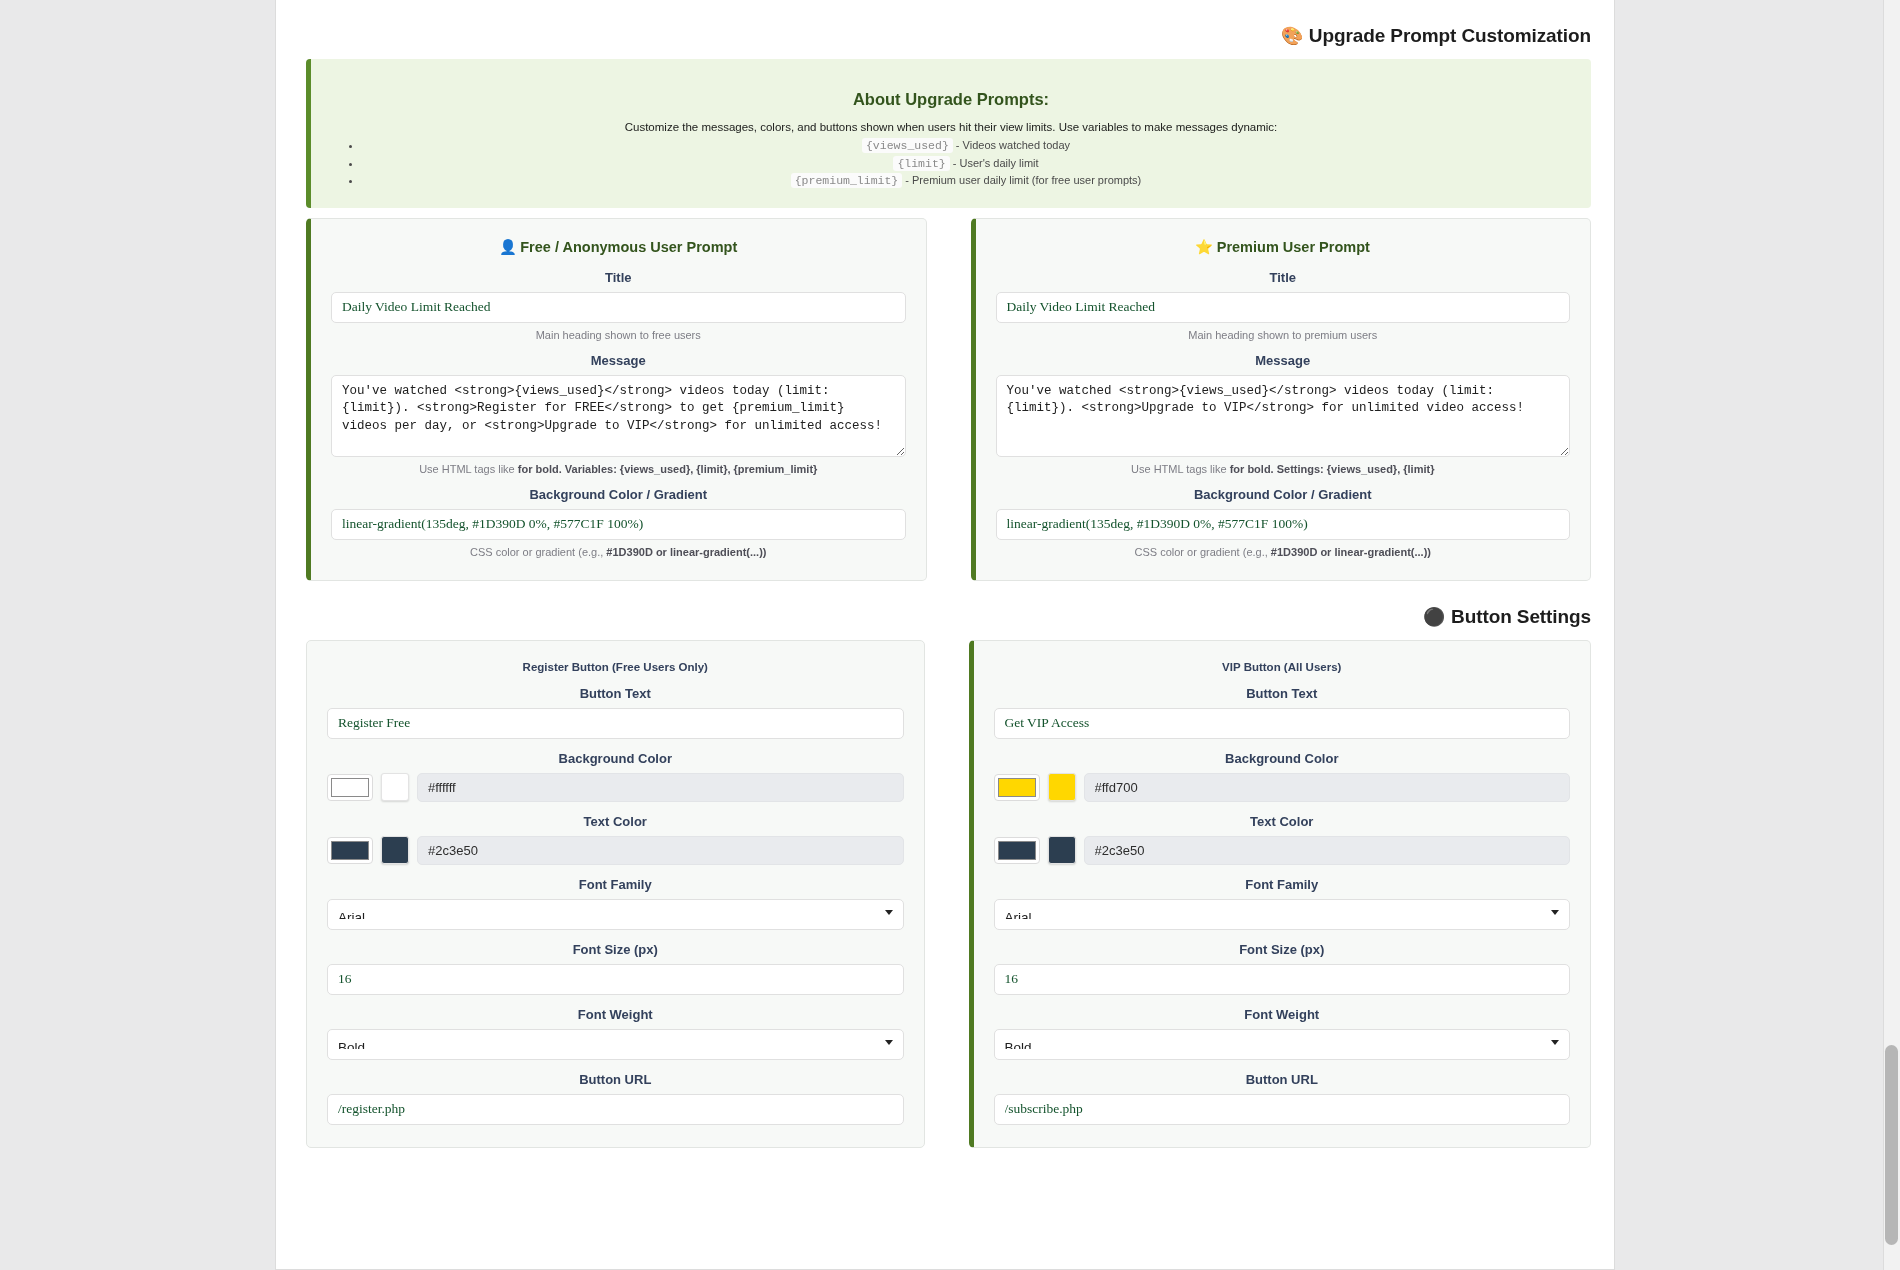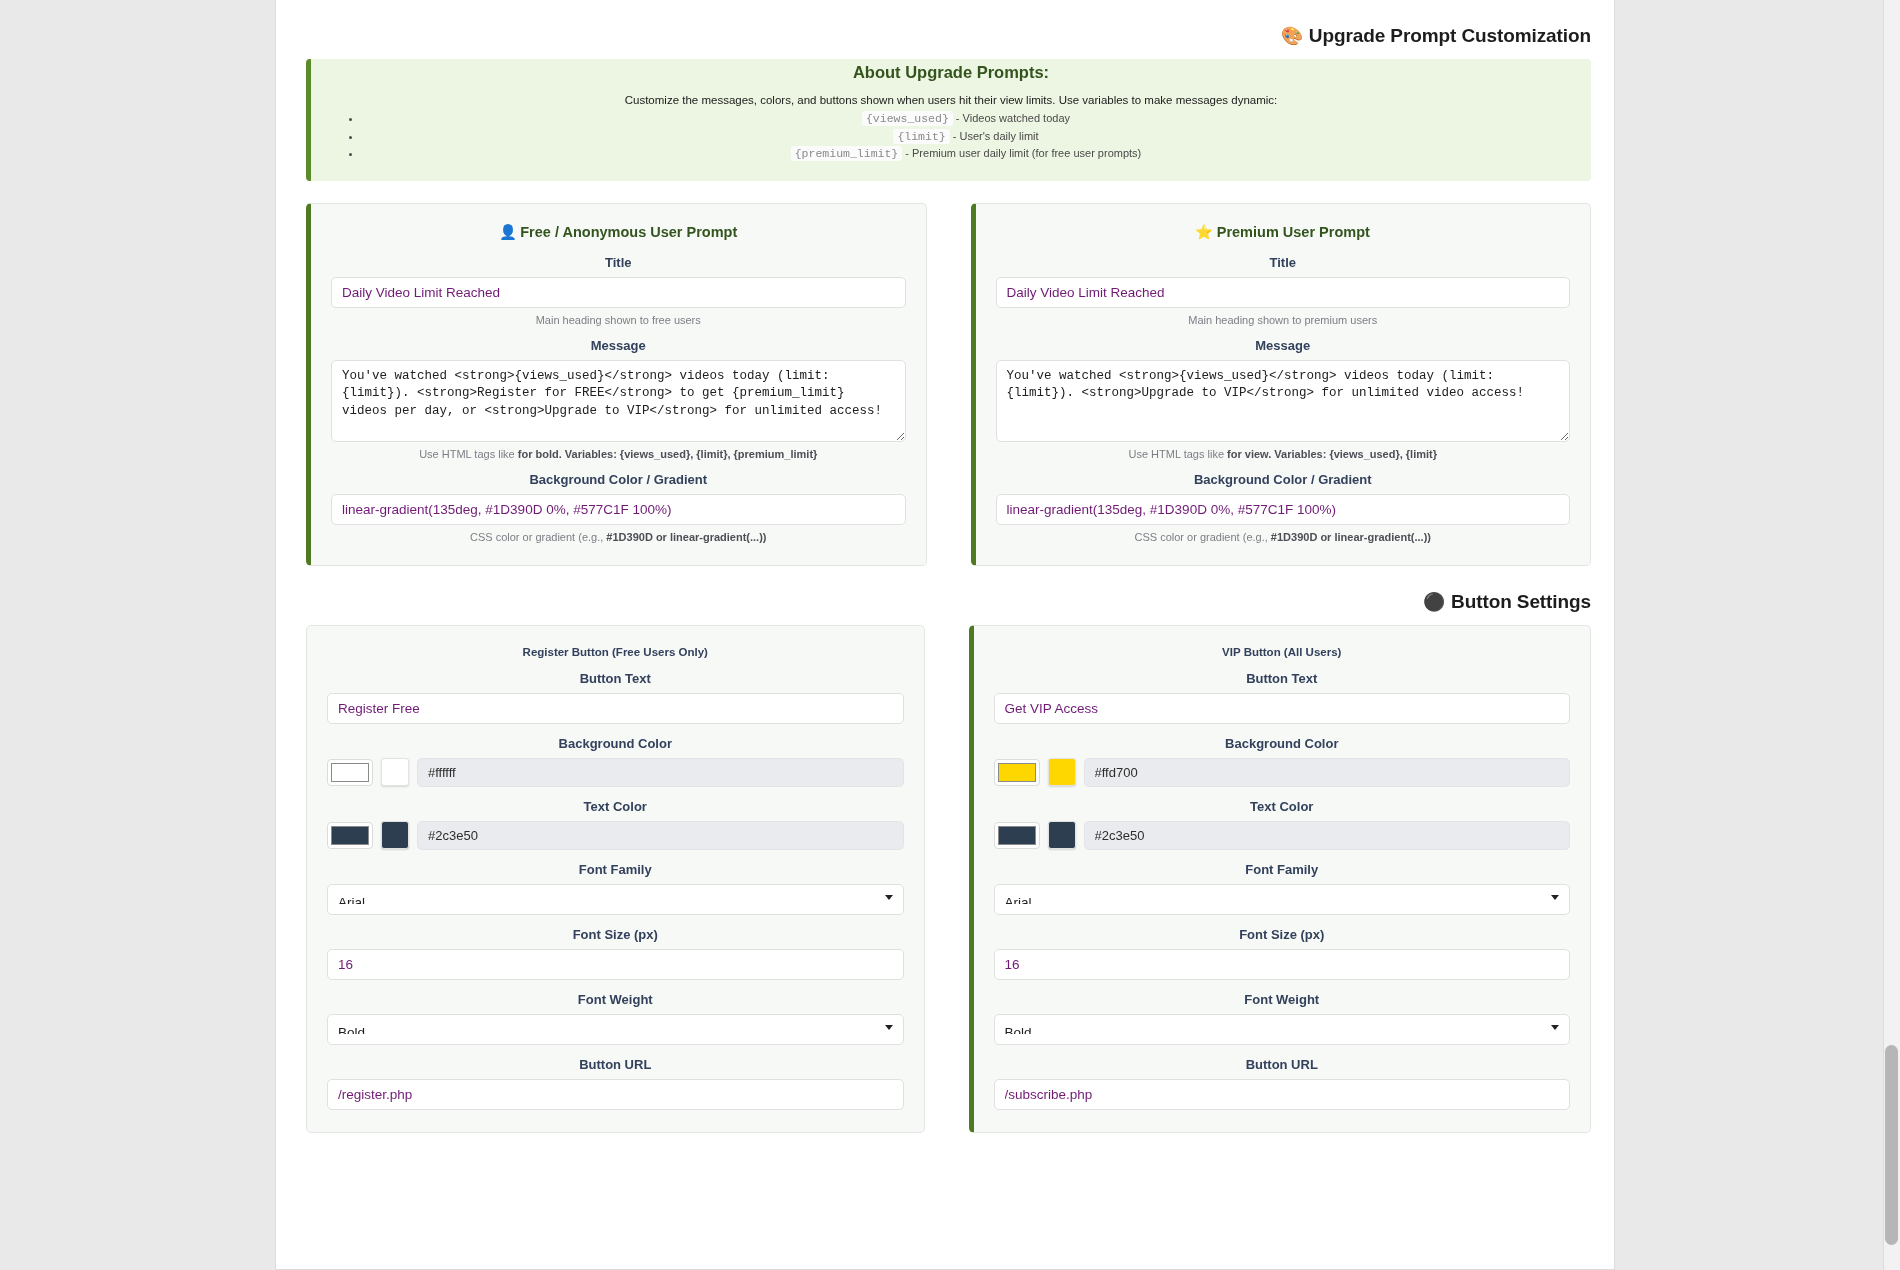--- a/index.html
+++ b/index.html
@@ -37,22 +37,22 @@
     margin:25px 0 12px 0;
     letter-spacing:-.1px;
   }
   .section-title .emoji { margin-right:5px; font-size:18px; }
 
   
   .info-box {
     background:#edf5e3;
     border-left:5px solid #5b8c2a;
     border-radius:4px;
-    padding:4px 20px 18px 20px;
-    margin-bottom:22px;
+    padding:31px 20px 18px 20px;
+    margin-bottom:10px;
   }
   .info-box h4 {
     margin:0 0 12px 0;
     text-align:center;
     font-size:16.5px;
     font-weight:bold;
     color:#33541d;
   }
   .info-lead {
     text-align:center;
@@ -109,23 +109,23 @@
     font-size:13px;
     font-weight:bold;
     color:#33415c;
     margin:12px 0 7px 0;
   }
   .txt-input {
     display:block;
     width:100%;
     height:31px;
     padding:5px 10px;
-    font-family:Liberation Sans, sans-serif;
+    font-family:Liberation Serif, serif;
     font-size:13.5px;
-    color:#701a75;
+    color:#14532d;
     background:#ffffff;
     border:1px solid #e0e0e0;
     border-radius:5px;
     outline:none;
   }
   textarea.txt-area {
     display:block;
     width:100%;
     height:82px;
     padding:7px 10px;
@@ -275,21 +275,21 @@
         <div class="card-head">
           <span class="emoji">⭐</span><span>Premium User Prompt</span>
         </div>
 
         <label class="field-label">Title</label>
         <input class="txt-input" value="Daily Video Limit Reached" style="">
         <span class="help">Main heading shown to premium users</span>
 
         <label class="field-label">Message</label>
         <textarea class="txt-area" style="">You've watched &lt;strong&gt;{views_used}&lt;/strong&gt; videos today (limit: {limit}). &lt;strong&gt;Upgrade to VIP&lt;/strong&gt; for unlimited video access!</textarea>
-        <span class="help"><span>Use HTML tags like </span><b>for view. Variables: {views_used}, {limit}</b></span>
+        <span class="help"><span>Use HTML tags like </span><b>for bold. Settings: {views_used}, {limit}</b></span>
 
         <label class="field-label">Background Color / Gradient</label>
         <input class="txt-input" value="linear-gradient(135deg, #1D390D 0%, #577C1F 100%)" style="">
         <span class="help"><span>CSS color or gradient (e.g., </span><b>#1D390D or linear-gradient(...))</b></span>
       </div>
     </div>
 
     <h3 class="section-title">
       <span class="emoji">⚫</span><span>Button Settings</span>
     </h3>

